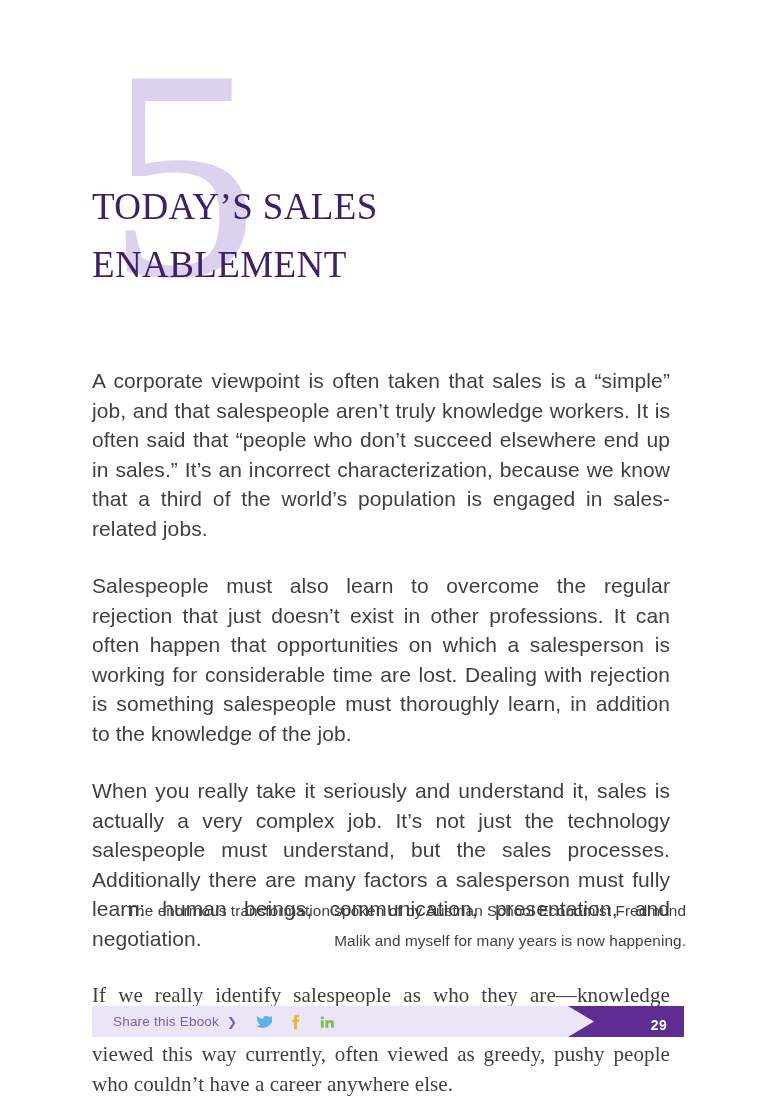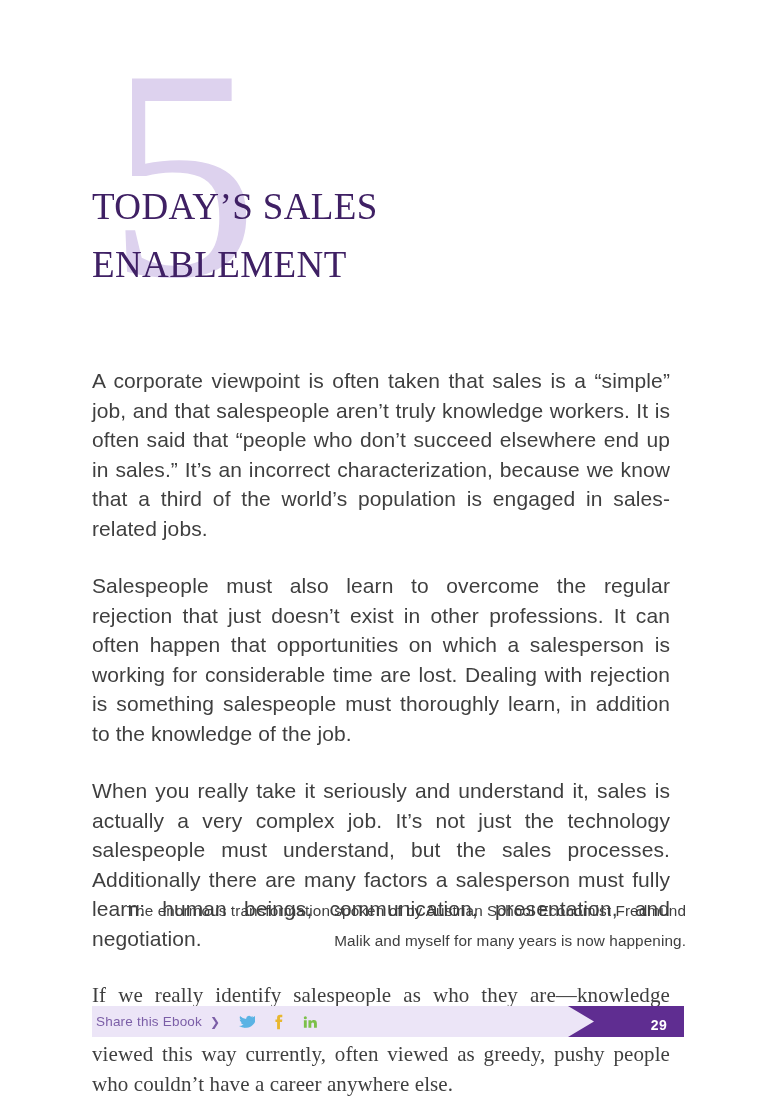--- a/index.html
+++ b/index.html
@@ -105,21 +105,21 @@
   .footer-bg {
     position: absolute;
     inset: 0;
     background: #ece5f7;
   }
   .footer-inner {
     position: absolute;
     inset: 0;
     display: flex;
     align-items: center;
-    padding-left: 4px;
+    padding-left: 21px;
     box-sizing: border-box;
   }
   .share-label {
     font-size: 13.5px;
     color: #7b5ea7;
     letter-spacing: 0.2px;
   }
   .share-chevron {
     margin-left: 8px;
     font-size: 12px;

